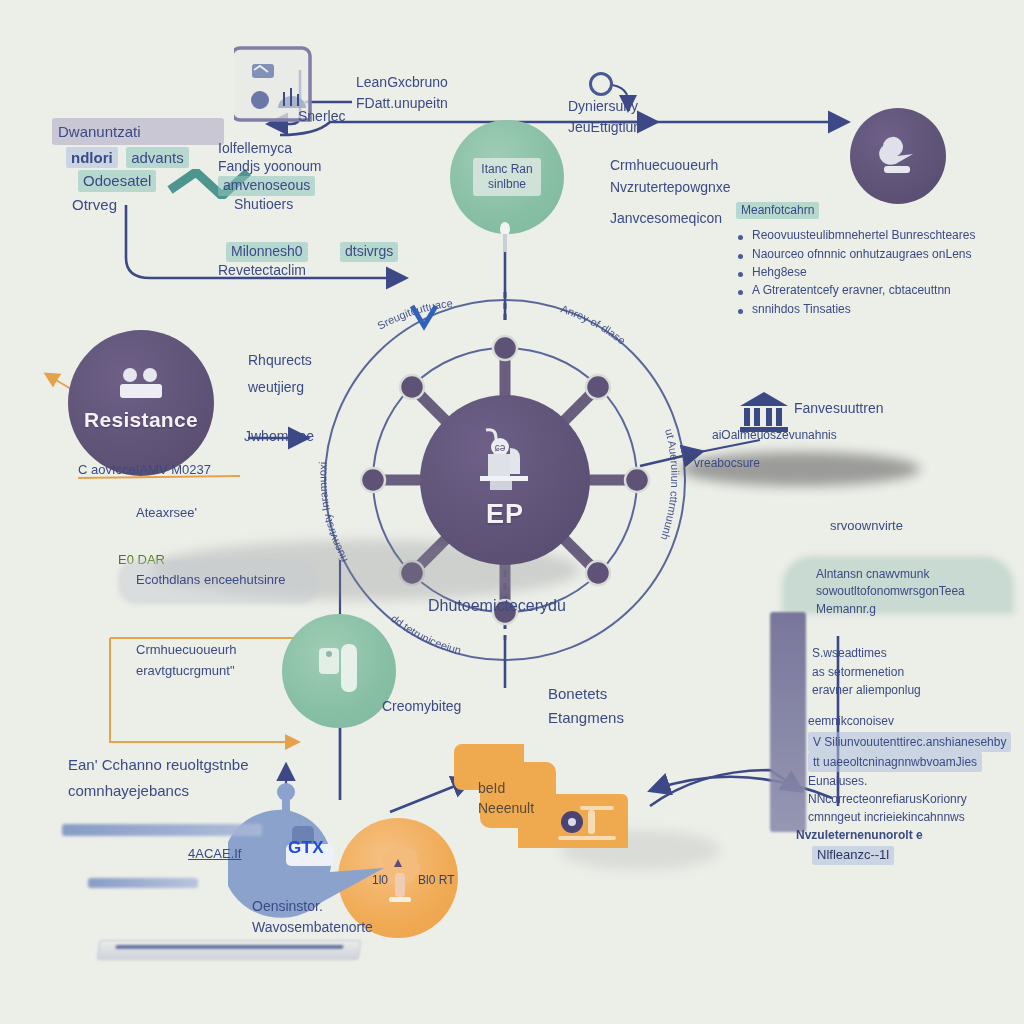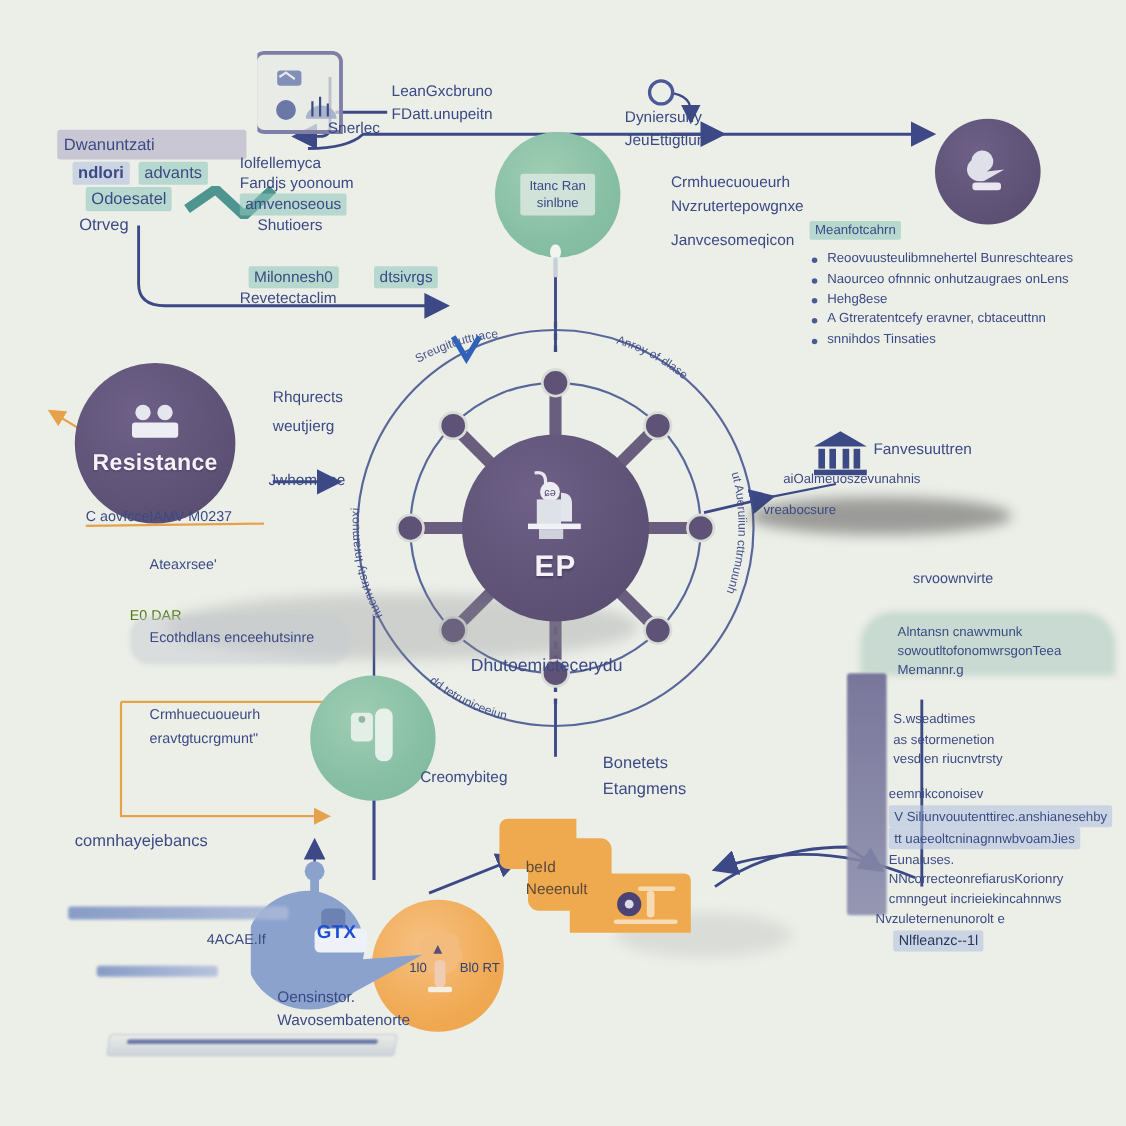--- a/index.html
+++ b/index.html
@@ -326,31 +326,31 @@
 
   <div class="node blur-txt" style="left:816px;top:566px;font-size:12px;line-height:1.45;width:200px;">
     <div>Alntansn cnawvmunk</div>
     <div>sowoutltofonomwrsgonTeea</div>
     <div>Memannr.g</div>
   </div>
 
   <div class="node blur-txt" style="left:812px;top:644px;font-size:12px;line-height:1.55;width:200px;">
     <div>S.wseadtimes</div>
     <div>as setormenetion</div>
-    <div>vesdien riucnvtrsty</div>
+    <div>eravner aliemponlug</div>
   </div>
 
   <div class="node blur-txt" style="left:808px;top:712px;font-size:12px;line-height:1.5;width:212px;">
     <div>eemnikconoisev</div>
     <div class="hl-blue" style="margin-top:2px;">V Siliunvouutenttirec.anshianesehby</div>
     <div class="hl-blue">tt uaeeoltcninagnnwbvoamJies</div>
     <div>Eunaluses.</div>
     <div>NNcorrecteonrefiarusKorionry</div>
     <div>cmnngeut  incrieiekincahnnws</div>
-    <div style="margin-left:-12px;">Nvzuleternenunorolt e</div>
+    <div style="margin-left:-12px;font-weight:bold;">Nvzuleternenunorolt e</div>
   </div>
   <div class="node hl-blue blur-txt" style="left:812px;top:846px;font-size:13px;color:#28365f;">Nlfleanzc--1l</div>
 
   <div class="node circ circ-green" style="left:282px;top:614px;width:114px;height:114px;">
     <div>
       <svg width="56" height="62" viewBox="0 0 56 62">
         <rect x="8" y="10" width="20" height="26" rx="4" fill="#eaf2ec" opacity=".9"></rect>
         <circle cx="18" cy="16" r="3" fill="#8fb6a0"></circle>
         <rect x="30" y="6" width="16" height="48" rx="7" fill="#f0f5f1" opacity=".9"></rect>
       </svg>
@@ -389,25 +389,26 @@
       <circle cx="58" cy="10" r="9" fill="#8ba3cc"></circle>
       <rect x="54" y="18" width="8" height="12" fill="#8ba3cc"></rect>
       <path d="M58,28 a58,54 0 1 0 36,92 l62,-34 l-54,4 a56,52 0 0 0 -44,-62 z" fill="#8ba3cc"></path>
       <rect x="64" y="44" width="22" height="30" rx="5" fill="#6c82b2"></rect>
       <rect x="58" y="62" width="48" height="22" rx="5" fill="#eef1f7"></rect>
     </svg>
   </div>
   <div class="node label-white" style="left:288px;top:838px;font-size:17px;color:#1d4ed8;text-shadow:none;filter:blur(.4px);">GTX</div>
 
   <div class="node blur-txt" style="left:68px;top:752px;font-size:15px;line-height:1.7;">
+    <div>Ean' Cchanno reuoltgstnbe</div>
     <div>comnhayejebancs</div>
   </div>
 
   <div class="node" style="left:62px;top:824px;width:200px;height:12px;background:linear-gradient(90deg,#7d93c2,#aab9d8);border-radius:3px;filter:blur(1.4px);opacity:.9;"></div>
-  <div class="node blur-txt" style="left:188px;top:846px;font-size:13px;">4ACAE.If</div>
+  <div class="node blur-txt" style="left:188px;top:846px;font-size:13px;text-decoration:underline;">4ACAE.If</div>
   <div class="node" style="left:88px;top:878px;width:110px;height:10px;background:linear-gradient(90deg,#7d93c2,#b2c0dc);border-radius:3px;filter:blur(1.4px);opacity:.9;"></div>
   <div class="node" style="left:98px;top:940px;width:262px;height:20px;background:linear-gradient(180deg,#e9ebe6,#cfd4dc);border:1px solid #c3c9d3;border-radius:3px;transform:skewX(-8deg);filter:blur(.8px);">
     <div style="margin:4px 16px;height:4px;background:#4b5a96;border-radius:2px;opacity:.8;"></div>
   </div>
 
   <div class="node blur-txt" style="left:252px;top:896px;font-size:14px;line-height:1.5;">
     <div>Oensinstor.</div>
     <div>Wavosembatenorte</div>
   </div>
 

